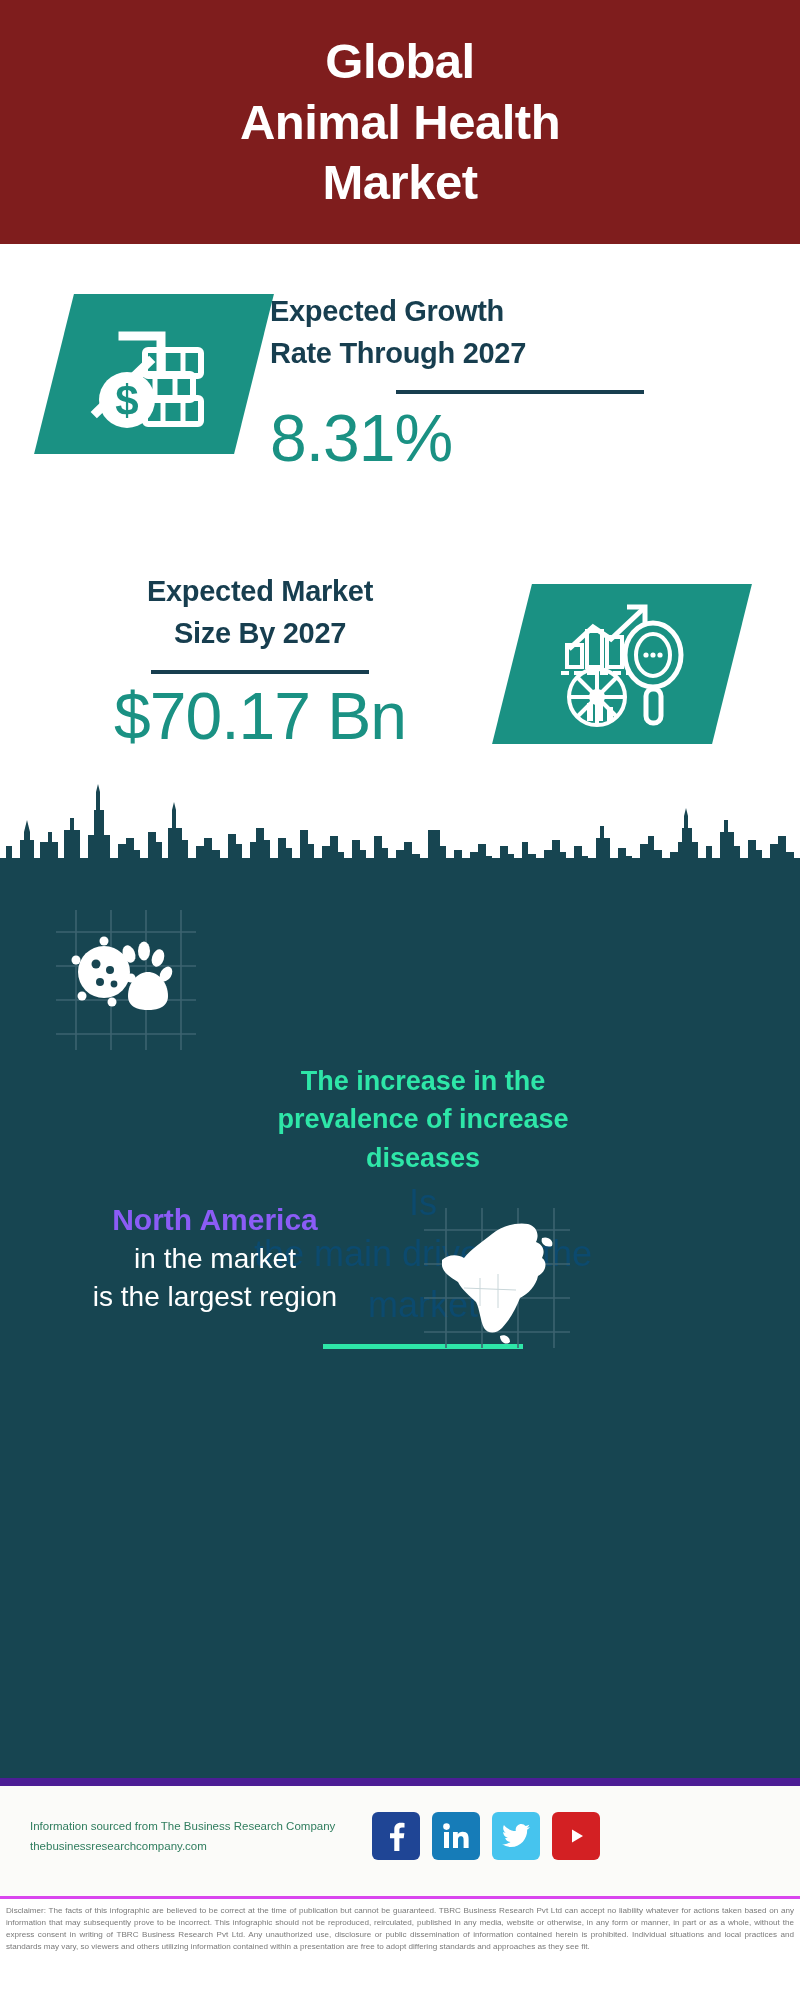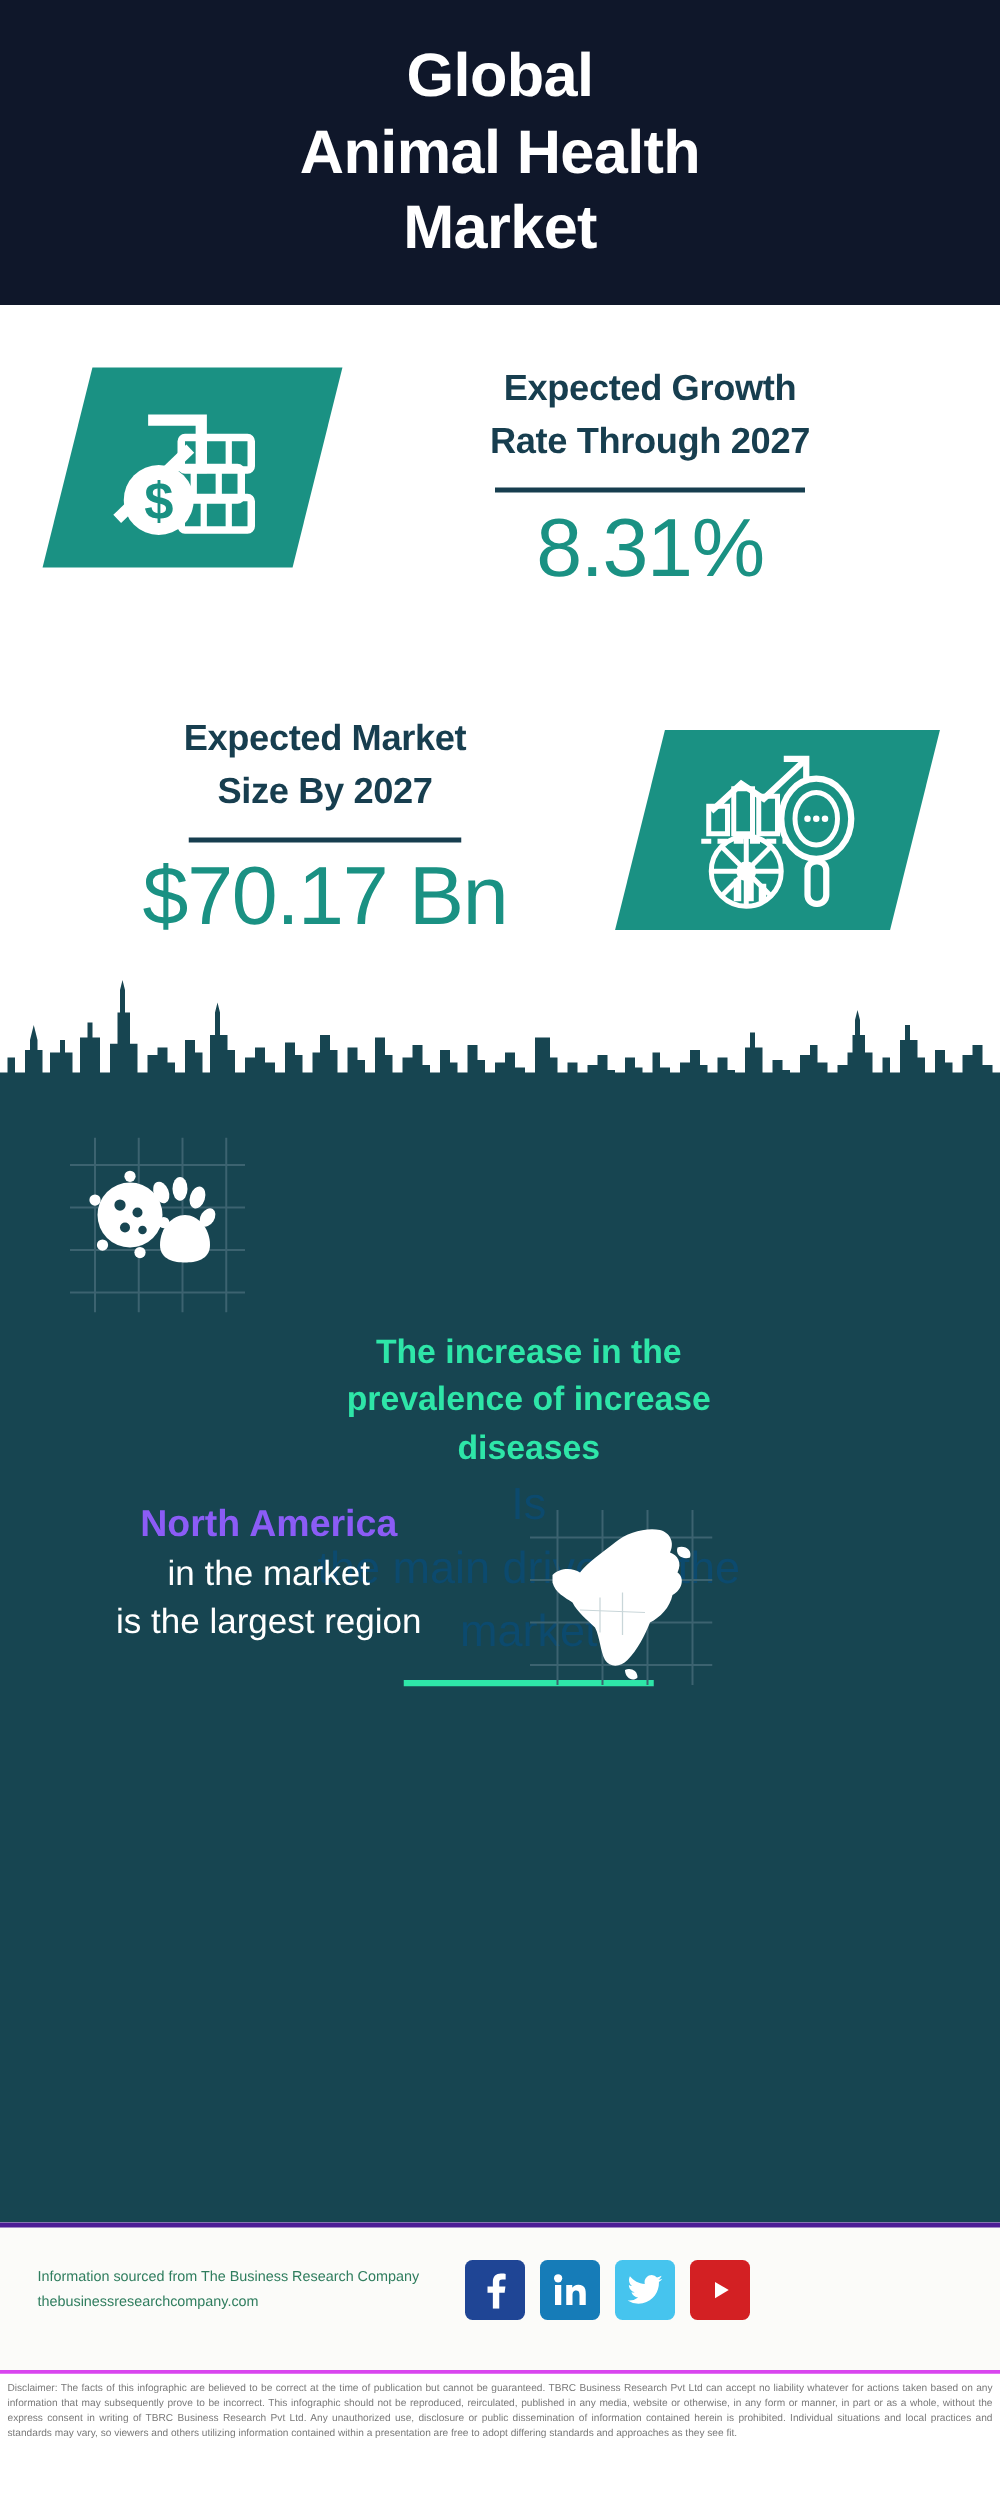--- a/index.html
+++ b/index.html
@@ -7,40 +7,40 @@
     width:800px;height:2000px;overflow:hidden;
     background:#ffffff;
     font-family:"Liberation Sans", sans-serif;
     -webkit-font-smoothing:antialiased;
   }
   .page{position:relative;width:800px;height:2000px;background:#fff;}
 
   
   .header{
     position:absolute;left:0;top:0;width:800px;height:244px;
-    background:#0f172a;
+    background:#7f1d1d;
     display:flex;align-items:center;justify-content:center;
   }
   .header-title{
     color:#ffffff;font-size:49px;font-weight:bold;line-height:1.24;
     text-align:center;letter-spacing:-0.5px;width:640px;
   }
   .header-title span{display:block;}
 
   
   .stat1{position:absolute;left:0;top:244px;width:800px;height:300px;}
   .para-left{
     position:absolute;left:54px;top:50px;width:200px;height:160px;
     background:#1A9183;
     transform:skewX(-14deg);
   }
   .para-left .ico{transform:skewX(14deg);width:100%;height:100%;
     display:flex;align-items:center;justify-content:center;}
   .stat1-text{
-    position:absolute;left:270px;top:46px;width:500px;text-align:center;
+    position:absolute;left:270px;top:46px;width:500px;text-align:left;
   }
   .stat-heading{
     color:#173E4F;font-size:29px;font-weight:bold;line-height:1.45;
     letter-spacing:-0.3px;
   }
   .divider-dark{
     width:248px;height:4px;background:#173E4F;margin:16px auto 10px auto;
   }
   .stat-value{
     color:#1A9183;font-size:66px;font-weight:normal;line-height:1.05;
@@ -85,21 +85,21 @@
   
   .region-text{
     position:absolute;left:30px;top:1200px;width:370px;text-align:center;
   }
   .accent2{color:#8b5cf6;font-size:30px;font-weight:bold;line-height:1.34;}
   .plain2{color:#ffffff;font-size:28px;line-height:1.36;font-weight:normal;}
 
   
   .footer{
     position:absolute;left:0;top:1778px;width:800px;height:116px;
-    background:#fbfbf9;border-top:4px solid #4c1d95;
+    background:#fbfbf9;border-top:8px solid #4c1d95;
   }
   .src{
     position:absolute;left:30px;top:30px;width:360px;
     color:#2F7D5E;font-size:11.5px;line-height:1.75;
   }
   .social{
     position:absolute;left:372px;top:26px;display:flex;gap:12px;
   }
   .sbtn{width:48px;height:48px;border-radius:6px;display:flex;
         align-items:center;justify-content:center;}

